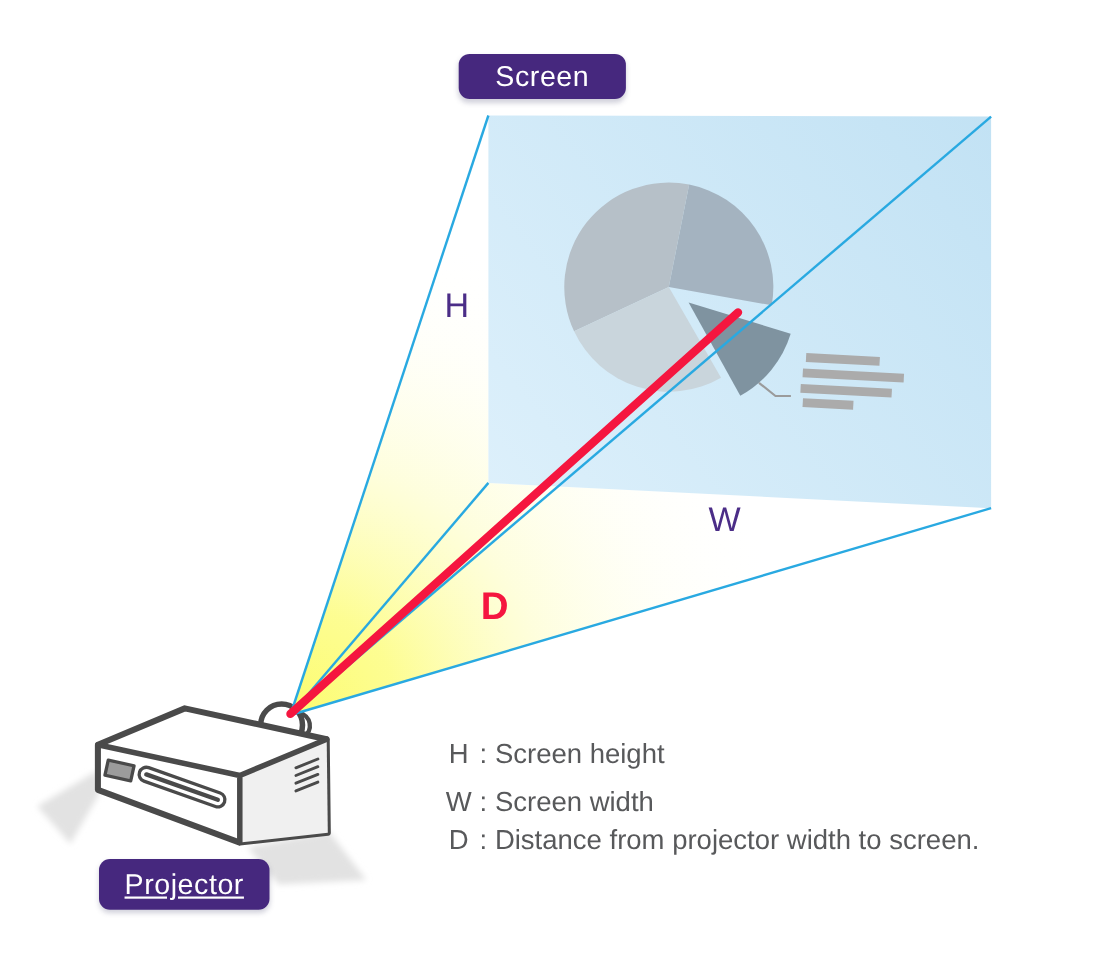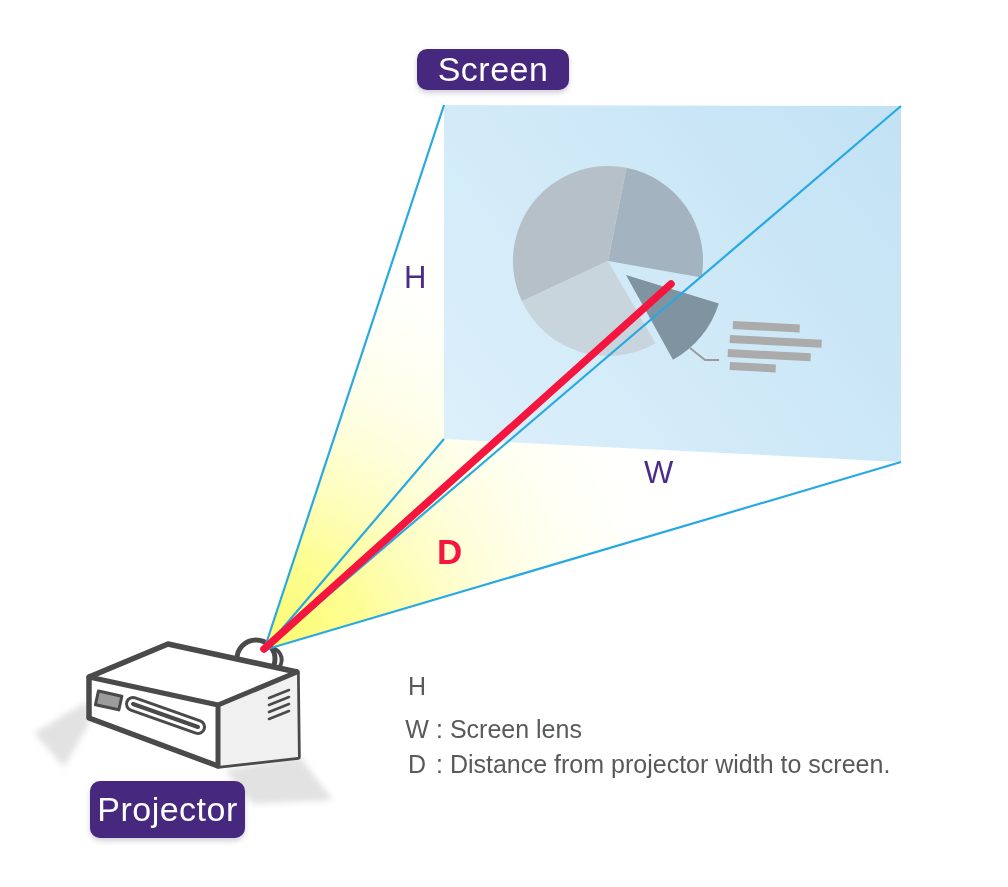--- a/index.html
+++ b/index.html
@@ -9,25 +9,25 @@
     background:#ffffff;
     overflow:hidden;
     font-family:"Liberation Sans", sans-serif;
   }
   .stage svg{position:absolute;left:0;top:0;}
   .badge{
     position:absolute;
     display:flex;align-items:center;justify-content:center;
     background:#46287e;color:#ffffff;
     border-radius:10px;
-    font-size:34px;letter-spacing:.5px;
+    font-size:26px;letter-spacing:.5px;
     box-shadow:0 3px 5px rgba(70,70,110,.25);
   }
   .badge-screen{left:417px;top:49px;width:152px;height:41px;}
-  .badge-projector{left:90px;top:781px;width:155px;height:57px;}
+  .badge-projector{left:90px;top:781px;width:155px;height:46px;text-decoration:underline;}
   .dim-label{position:absolute;color:#4b2d87;font-size:31px;line-height:1;}
   .dim-h{left:404px;top:262px;}
   .dim-w{left:644px;top:457px;}
   .dim-d{left:437px;top:534px;color:#f5163f;font-size:35px;font-weight:bold;}
   .legend-row{
     position:absolute;left:398px;
     display:flex;align-items:baseline;
     color:#58595b;font-size:25px;line-height:1.2;white-space:nowrap;
   }
   .legend-row .letter{display:inline-block;width:38px;text-align:center;}
@@ -121,23 +121,24 @@
   <div class="badge badge-projector">
     <span>Projector</span>
   </div>
 
   <div class="dim-label dim-h">H</div>
   <div class="dim-label dim-w">W</div>
   <div class="dim-label dim-d">D</div>
 
   <div class="legend-row legend-h">
     <span class="letter">H</span>
+    <span>: Screen height</span>
   </div>
   <div class="legend-row legend-w">
     <span class="letter">W</span>
-    <span>: Screen lens</span>
+    <span>: Screen width</span>
   </div>
   <div class="legend-row legend-d">
     <span class="letter">D</span>
     <span>: Distance from projector width to screen.</span>
   </div>
 
 </div>
 
 </body></html>

